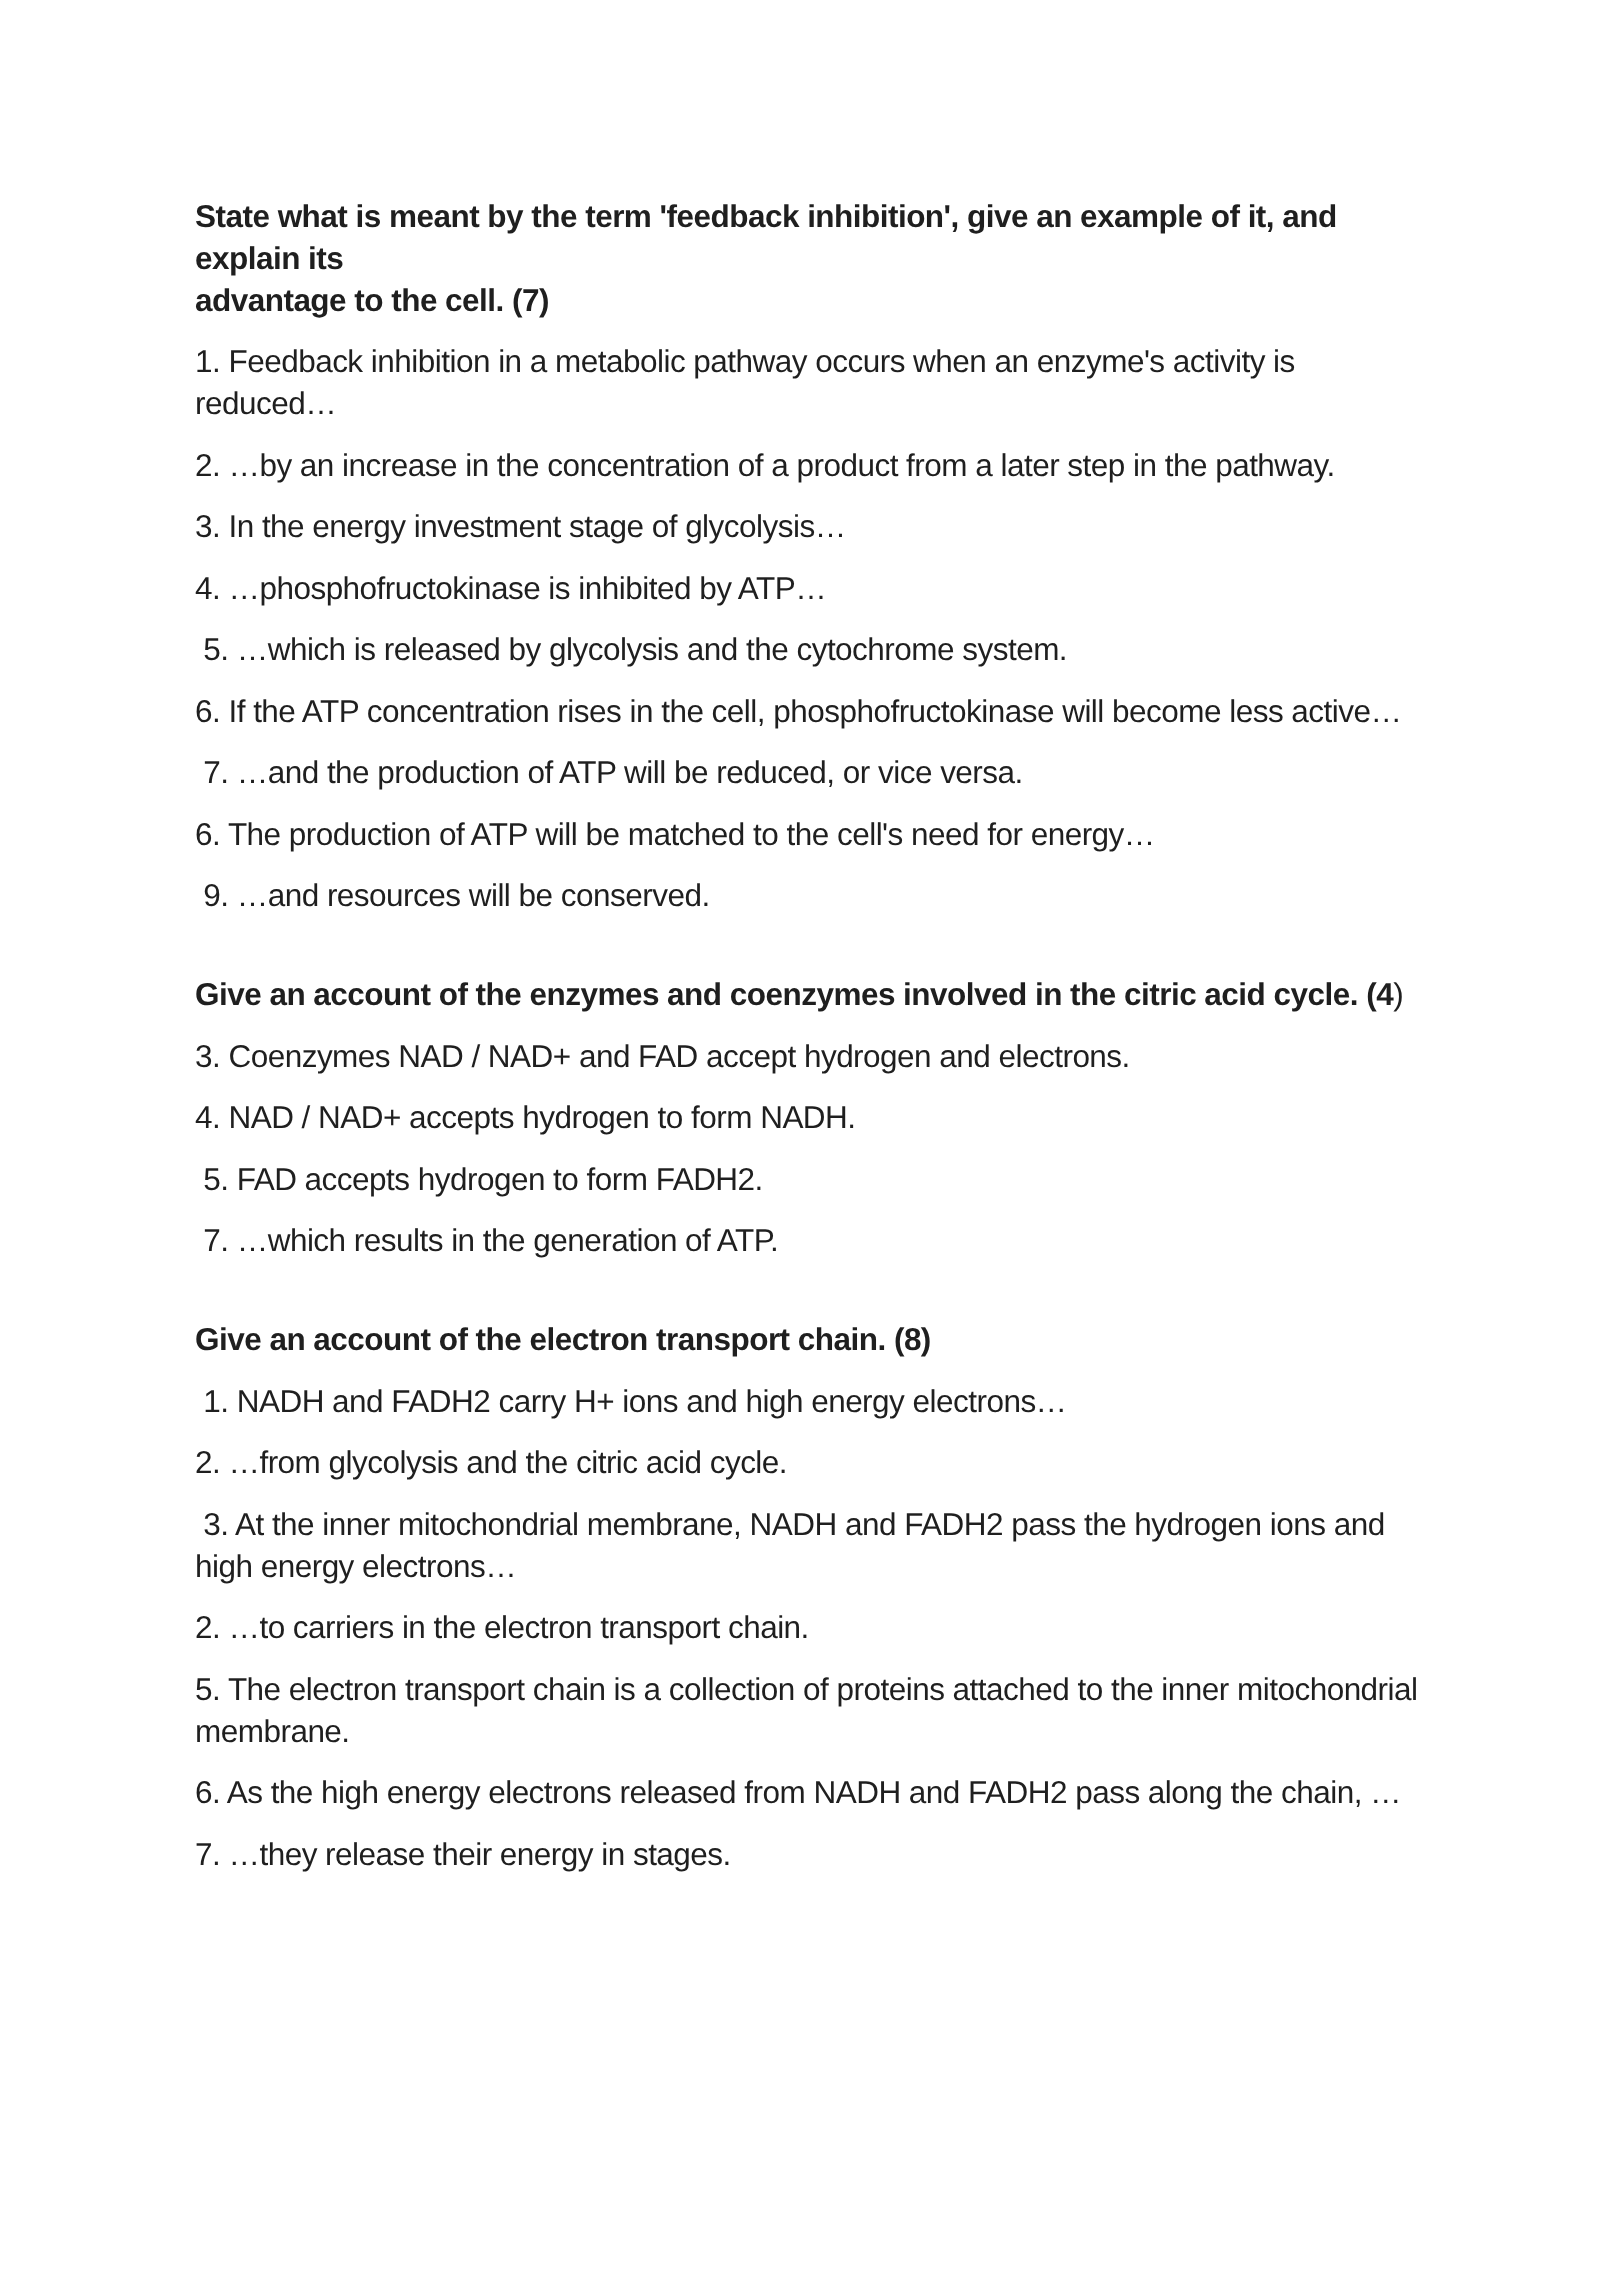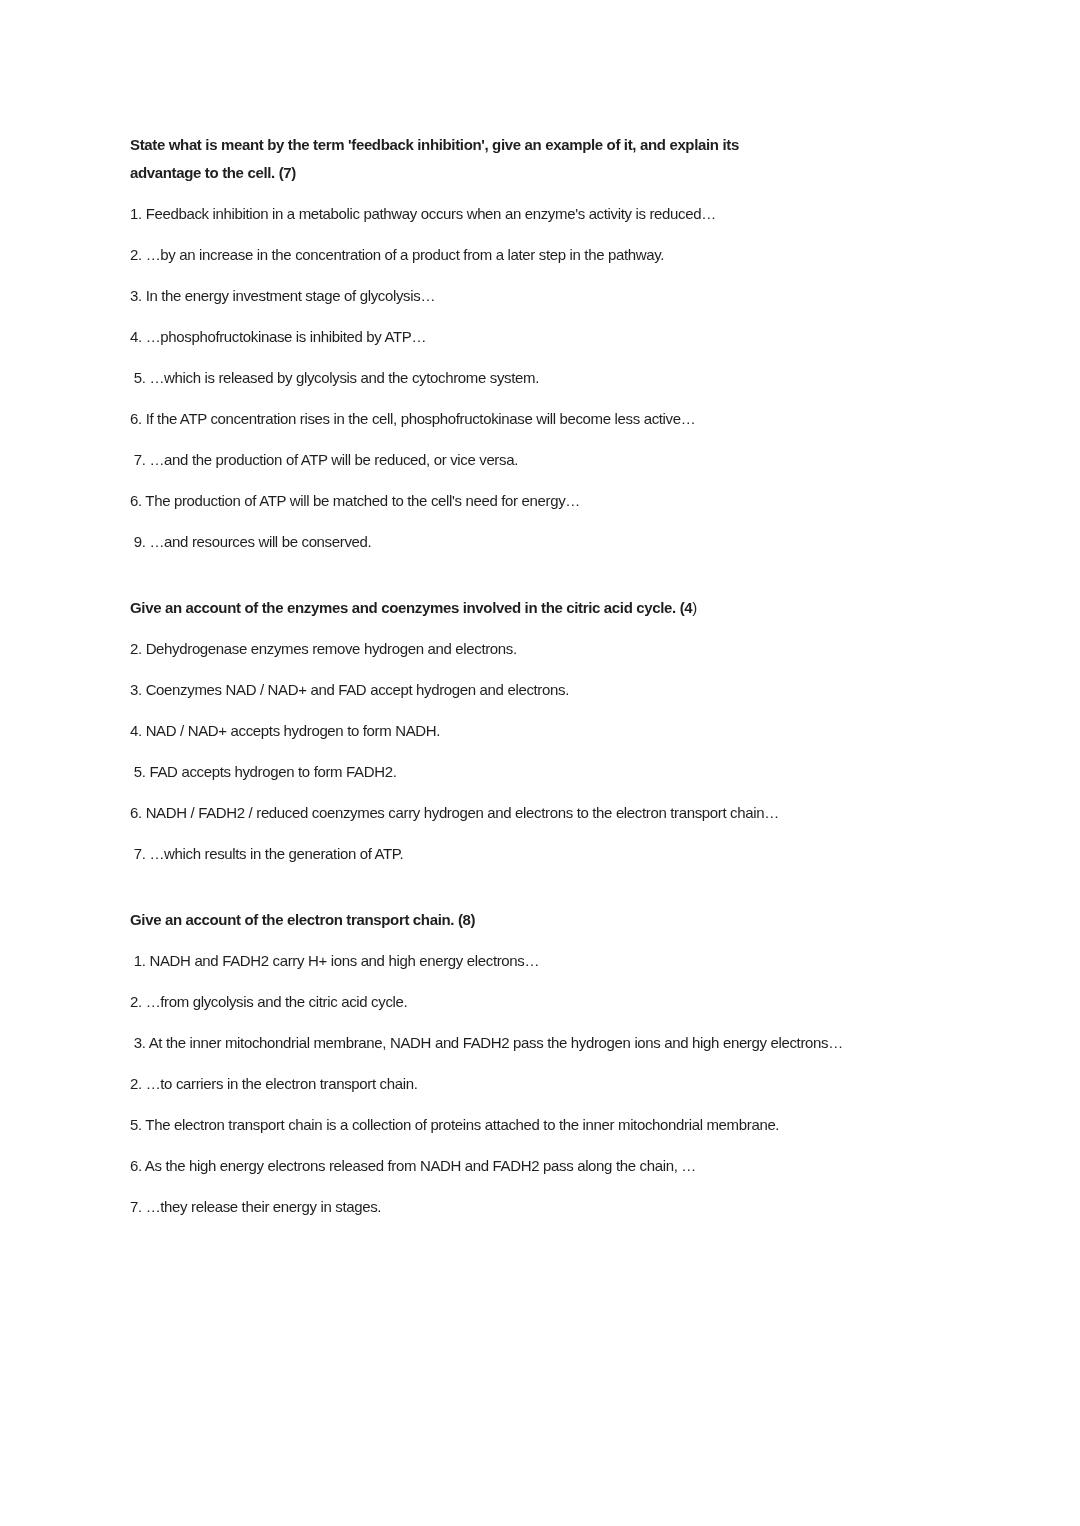--- a/index.html
+++ b/index.html
@@ -19,21 +19,21 @@
     width: 1080px;
     height: 1526px;
     padding: 131px 130px 0 130px;
     background: #ffffff;
   }
   .qa-section {
     margin: 0 0 38px 0;
   }
   .q-heading,
   .a-line {
-    font-size: 15px;
+    font-size: 21px;
     line-height: 28px;
     letter-spacing: -0.35px;
     white-space: pre-wrap;
     margin: 0 0 13px 0;
   }
   .q-heading {
     font-weight: 700;
   }
   .q-heading .tail {
     font-weight: 400;
@@ -53,25 +53,23 @@
     <p class="a-line">4. …phosphofructokinase is inhibited by ATP…</p>
     <p class="a-line"> 5. …which is released by glycolysis and the cytochrome system.</p>
     <p class="a-line">6. If the ATP concentration rises in the cell, phosphofructokinase will become less active…</p>
     <p class="a-line"> 7. …and the production of ATP will be reduced, or vice versa.</p>
     <p class="a-line">6. The production of ATP will be matched to the cell's need for energy…</p>
     <p class="a-line"> 9. …and resources will be conserved.</p>
   </section>
 
   <section class="qa-section">
     <h2 class="q-heading"><span>Give an account of the enzymes and coenzymes involved in the citric acid cycle. (4</span><span class="tail">)</span></h2>
-    <p class="a-line">2. Dehydrogenase enzymes remove hydrogen and electrons.</p>
     <p class="a-line">3. Coenzymes NAD / NAD+ and FAD accept hydrogen and electrons.</p>
     <p class="a-line">4. NAD / NAD+ accepts hydrogen to form NADH.</p>
     <p class="a-line"> 5. FAD accepts hydrogen to form FADH2.</p>
-    <p class="a-line">6. NADH / FADH2 / reduced coenzymes carry hydrogen and electrons to the electron transport chain…</p>
     <p class="a-line"> 7. …which results in the generation of ATP.</p>
   </section>
 
   <section class="qa-section">
     <h2 class="q-heading"><span>Give an account of the electron transport chain. (8)</span><span class="tail"></span></h2>
     <p class="a-line"> 1. NADH and FADH2 carry H+ ions and high energy electrons…</p>
     <p class="a-line">2. …from glycolysis and the citric acid cycle.</p>
     <p class="a-line"> 3. At the inner mitochondrial membrane, NADH and FADH2 pass the hydrogen ions and high energy electrons…</p>
     <p class="a-line">2. …to carriers in the electron transport chain.</p>
     <p class="a-line">5. The electron transport chain is a collection of proteins attached to the inner mitochondrial membrane.</p>

